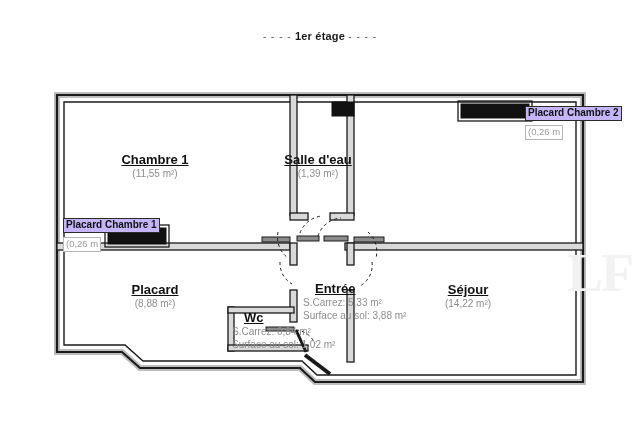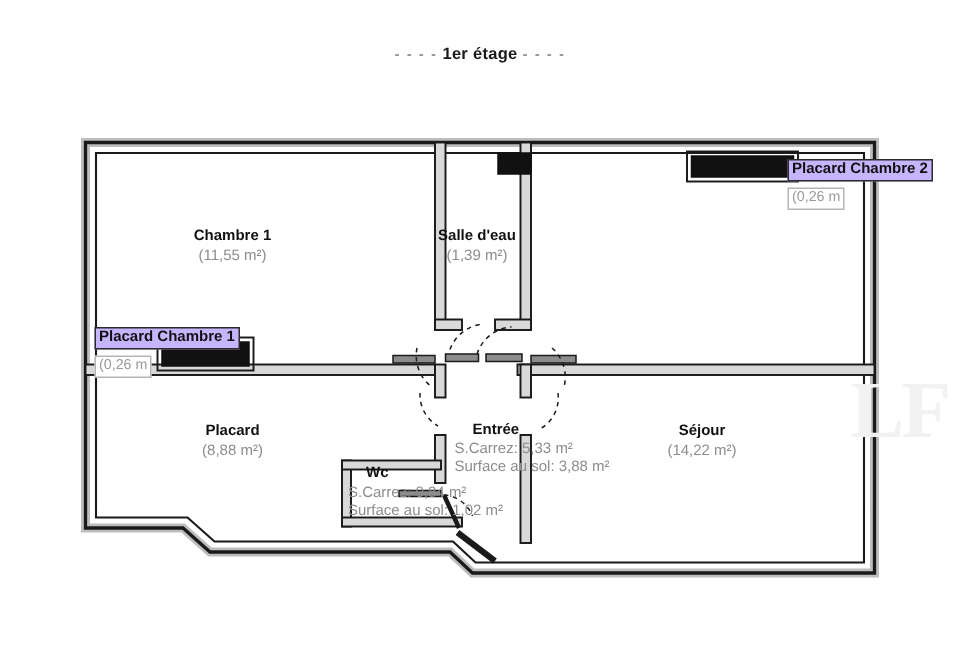--- a/index.html
+++ b/index.html
@@ -50,24 +50,25 @@
   }
 
   
   .room-label {
     position: absolute;
     text-align: center;
     line-height: 1.25;
     white-space: nowrap;
   }
   .room-label .rname {
-    font-size: 10px;
+    font-size: 13px;
     font-weight: bold;
     color: #111111;
     display: block;
+    text-decoration: underline;
   }
   .room-label .rarea {
     font-size: 10px;
     color: #8d8d8d;
     display: block;
   }
   .room-label.left-align {
     text-align: left;
   }
   .room-label.left-align .rname,

